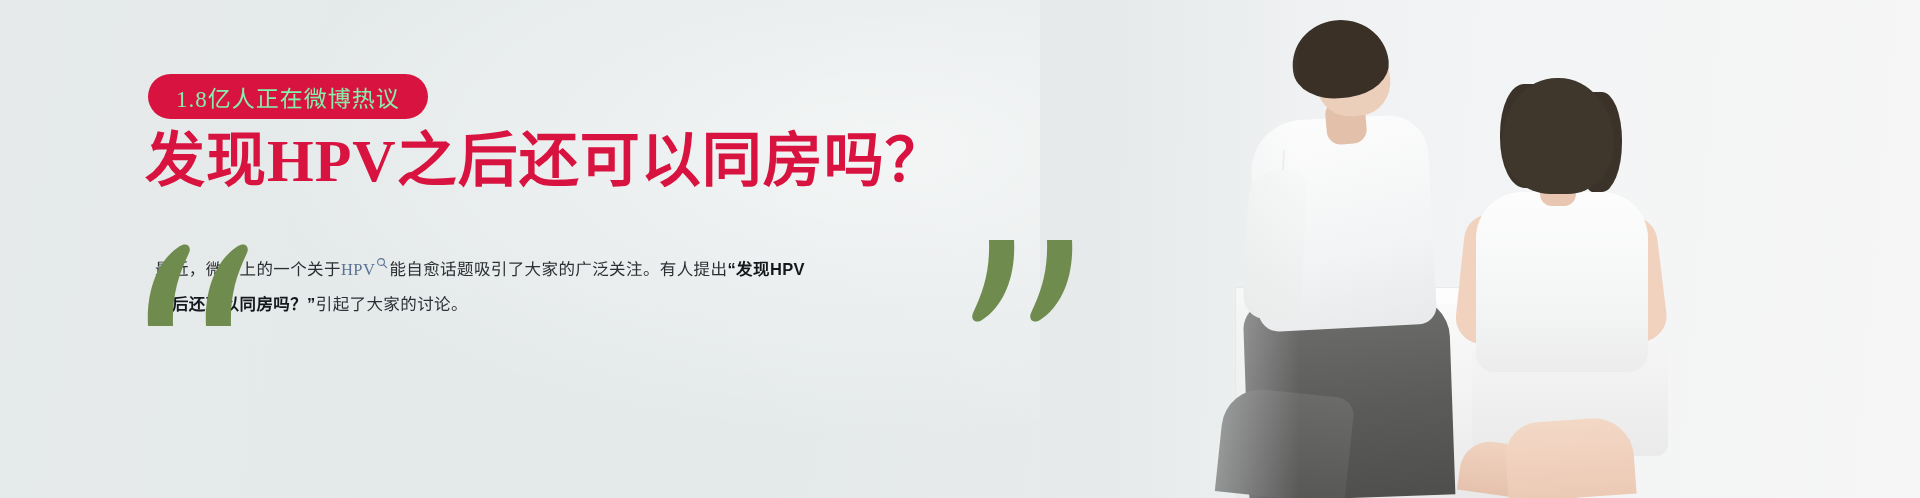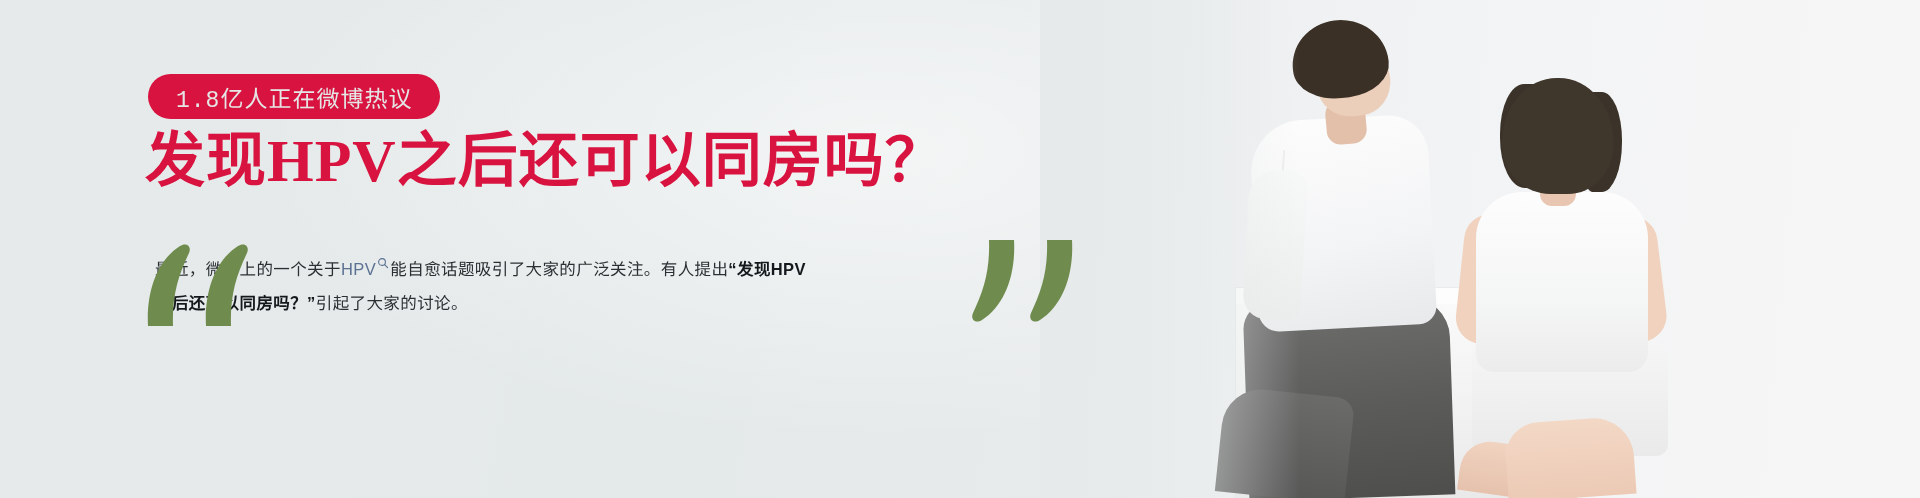--- a/index.html
+++ b/index.html
@@ -39,22 +39,22 @@
     position: absolute;
     left: 3px;
     top: 74px;
     display: inline-flex;
     align-items: center;
     justify-content: center;
     height: 45px;
     padding: 15px 28px;
     border-radius: 23px;
     background: #d8133f;
-    color: #e5e5e5;
-    font-family: Liberation Mono, monospace;
+    color: #86efac;
+    font-family: Liberation Serif, serif;
     font-size: 23px;
     letter-spacing: 1px;
     white-space: nowrap;
     box-sizing: border-box;
   }
 
   .headline {
     position: absolute;
     left: 0;
     top: 128px;
@@ -94,21 +94,21 @@
     width: 655px;
     margin: 0;
     font-family: "Liberation Sans", "DejaVu Sans", sans-serif;
     font-size: 16.5px;
     line-height: 34px;
     color: #2b2f33;
     letter-spacing: 0.4px;
   }
   .link-hpv {
     color: #5b7293;
-    font-family: Liberation Sans, sans-serif;
+    font-family: Liberation Serif, serif;
     letter-spacing: 0.5px;
   }
   .search-sup {
     display: inline-block;
     vertical-align: super;
     margin: 0 1px 0 1px;
     line-height: 0;
   }
   .emph {
     font-weight: 700;

